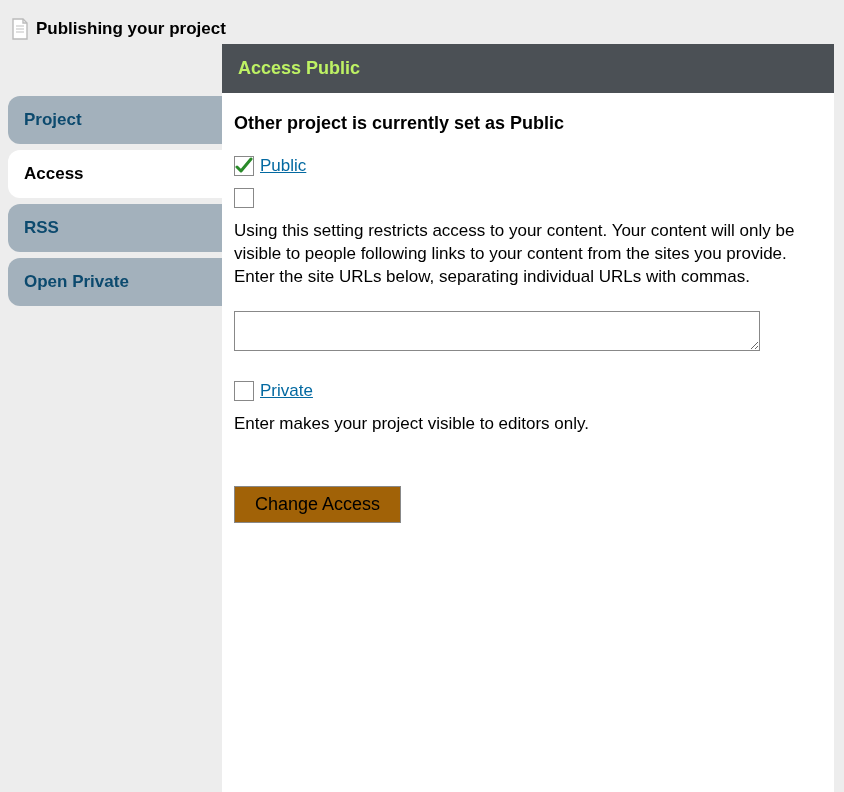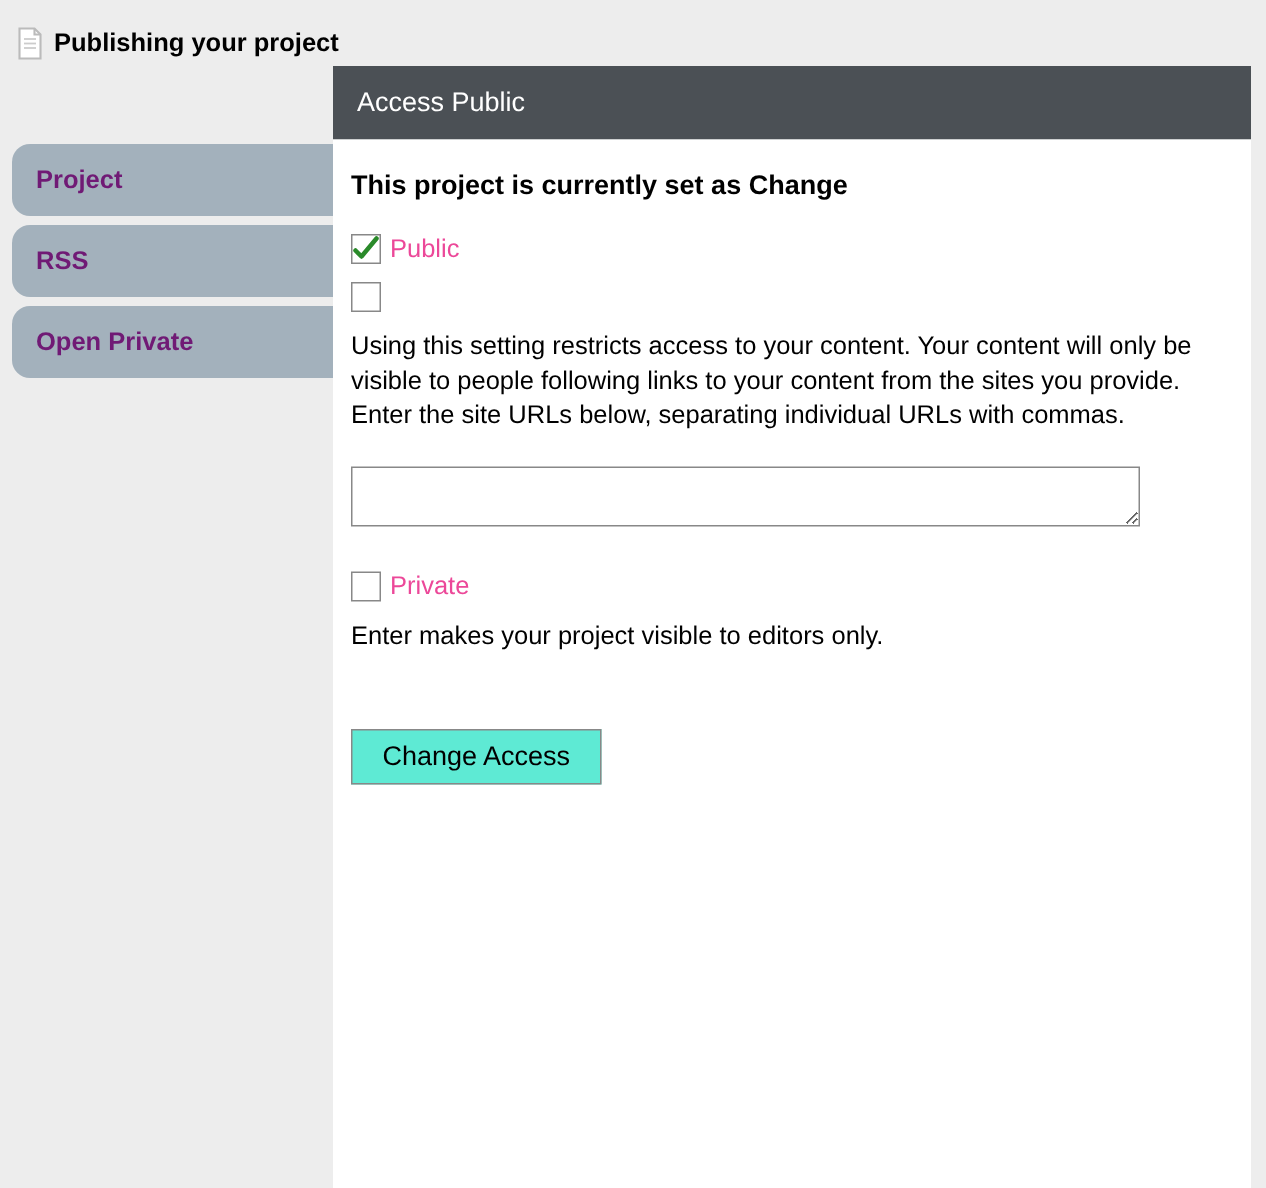--- a/index.html
+++ b/index.html
@@ -29,21 +29,21 @@
     .layout {
       display: flex;
       align-items: flex-start;
     }
     .sidebar {
       width: 222px;
       padding: 52px 0 0 8px;
     }
     .tab {
       background: #a3b1bc;
-      color: #701a75;
+      color: #0c4a6e;
       font-size: 17px;
       font-weight: bold;
       padding: 14px 16px;
       border-radius: 12px 0 0 12px;
       margin-bottom: 6px;
       cursor: pointer;
     }
     .tab.active {
       background: #fff;
       color: #000;
@@ -51,23 +51,23 @@
     }
     .tab-wrap {
       margin-right: -10px;
     }
     .main-wrap {
       flex: 1;
       padding-right: 10px;
     }
     .panel-header {
       background: #4b5055;
-      color: #ffffff;
+      color: #bef264;
       font-size: 18px;
-      font-weight: normal;
+      font-weight: bold;
       padding: 14px 16px;
       border-radius: 0;
     }
     .panel-body {
       background: #fff;
       padding: 20px 12px 60px 12px;
       min-height: 710px;
     }
     .panel-body h2 {
       font-size: 18px;
@@ -92,21 +92,22 @@
       cursor: pointer;
       position: relative;
       flex-shrink: 0;
     }
     .checkmark-svg {
       width: 18px;
       height: 18px;
     }
     .option-label {
       font-size: 17px;
-      color: #ec4899;
+      color: #0369a1;
+      text-decoration: underline;
     }
     .option-desc {
       font-size: 17px;
       color: #000;
       margin-bottom: 22px;
       line-height: 1.35;
     }
     .urls-textarea {
       width: 526px;
       height: 40px;
@@ -115,21 +116,21 @@
       font-family: inherit;
       padding: 4px 6px;
       resize: both;
       display: block;
       margin-bottom: 30px;
     }
     .change-btn {
       font-size: 18px;
       padding: 7px 20px;
       border: 1px solid #888;
-      background: #5eead4;
+      background: #a16207;
       cursor: pointer;
       font-family: inherit;
       margin-top: 28px;
     }
     .doc-svg { display: block; }
   </style>
 </head>
 <body>
 
 <div class="page-header">
@@ -144,35 +145,38 @@
   </span>
   <h1>Publishing your project</h1>
 </div>
 
 <div class="layout">
   <div class="sidebar">
     <div class="tab-wrap">
       <div class="tab">
         <span>Project</span>
       </div>
+      <div class="tab active">
+        <span>Access</span>
+      </div>
       <div class="tab">
         <span>RSS</span>
       </div>
       <div class="tab">
         <span>Open Private</span>
       </div>
     </div>
   </div>
 
   <div class="main-wrap">
     <div class="panel-header">
       <span>Access Public</span>
     </div>
     <div class="panel-body">
-      <h2>This project is currently set as Change</h2>
+      <h2>Other project is currently set as Public</h2>
 
       <div class="option-row">
         <span class="checkbox">
           <svg class="checkmark-svg" viewBox="0 0 18 18">
             <polyline points="2,10 6,14 16,2" fill="none" stroke="#2a8a2a" stroke-width="3" stroke-linecap="round" stroke-linejoin="round"></polyline>
           </svg>
         </span>
         <span class="option-label">Public</span>
       </div>
 

